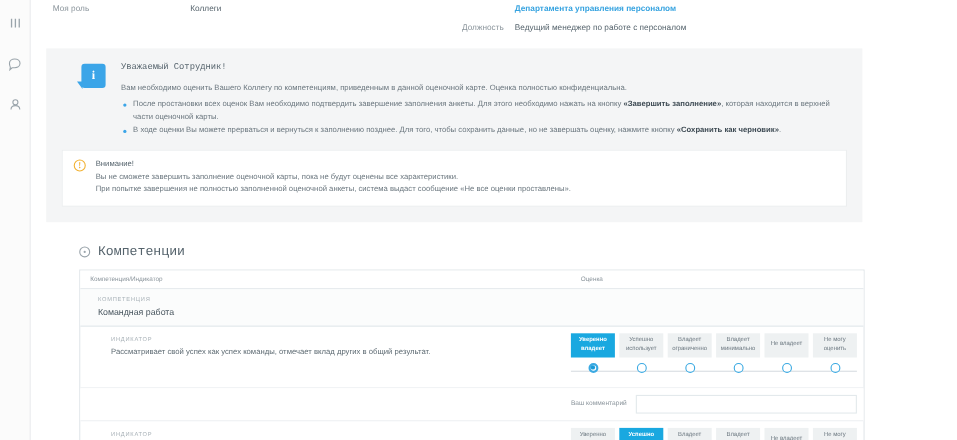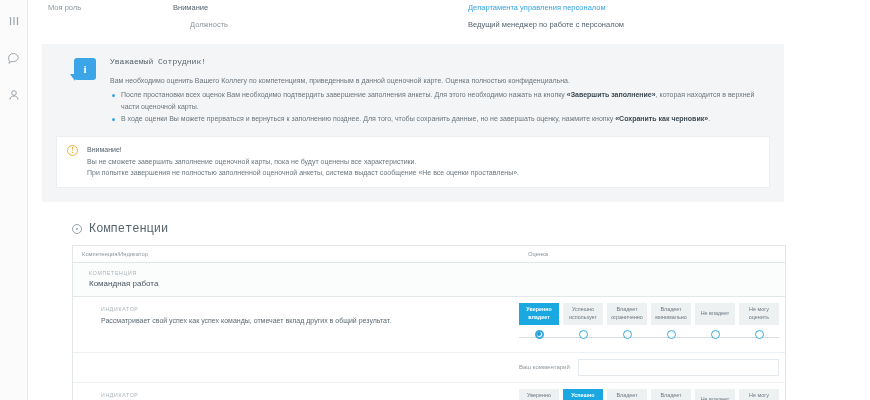--- a/index.html
+++ b/index.html
@@ -31,25 +31,25 @@
   .main { flex: 1 1 auto; position: relative; height: 400px; background: #fff; overflow: hidden; }
 
   
   .meta {
     padding: 4px 0 0 0;
     position: relative;
     height: 38px;
   }
   .meta-row { display: flex; align-items: flex-start; font-size: 7.5px; line-height: 11px; }
   .meta-row.r1 { position: absolute; top: 2px; left: 0; right: 0; }
-  .meta-row.r2 { position: absolute; top: 19px; left: 0; right: 0; }
+  .meta-row.r2 { position: absolute; top: 19px; left: 0; right: 0; justify-content: center; }
   .meta-label { width: 145px; flex: 0 0 145px; padding-left: 20px; color: #8b959c; }
   .meta-label.wide { width: 310px; flex: 0 0 310px; padding-left: 162px; }
   .meta-value { color: #55636c; }
-  .meta-value.link { color: #36a3e0; }
+  .meta-value.link { color: #36a3e0; font-weight: bold; }
   .meta-col2 { position: absolute; left: 440px; top: 0; }
 
   
   .panel {
     margin: 6px 14px 0 14px;
     background: #f4f5f6;
     padding: 12px 14px 14px 14px;
   }
   .notice { display: flex; align-items: flex-start; gap: 14px; }
 
@@ -237,21 +237,21 @@
         <path d="M2 10.6 C2 8.2 3.8 7 6 7 C8.2 7 10 8.2 10 10.6"></path>
       </svg>
     </div>
   </nav>
 
   <div class="main">
 
     <div class="meta">
       <div class="meta-row r1">
         <div class="meta-label">Моя роль</div>
-        <div class="meta-value">Внимание</div>
+        <div class="meta-value">Коллеги</div>
         <div class="meta-col2">
           <span class="meta-value link">Департамента управления персоналом</span>
         </div>
       </div>
       <div class="meta-row r2">
         <div class="meta-label wide">Должность</div>
         <div class="meta-col2">
           <span class="meta-value">Ведущий менеджер по работе с персоналом</span>
         </div>
       </div>

